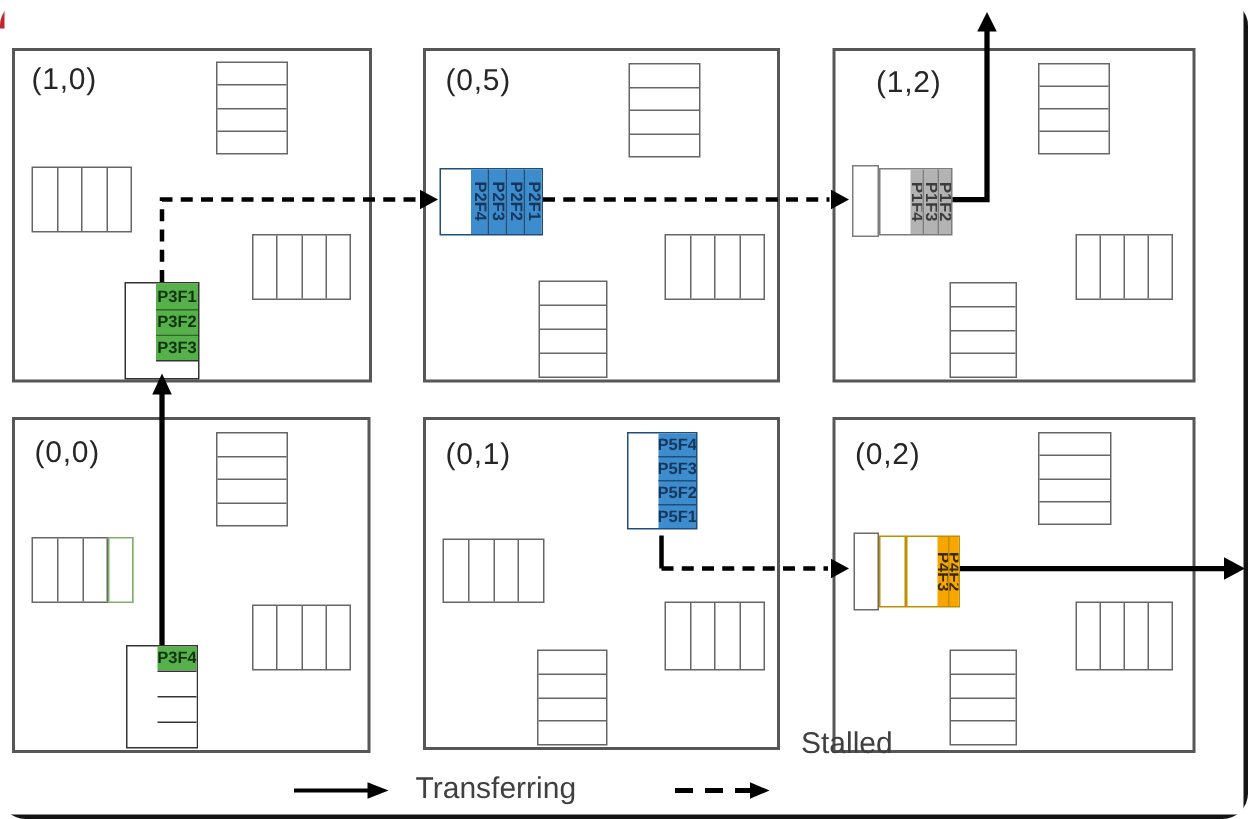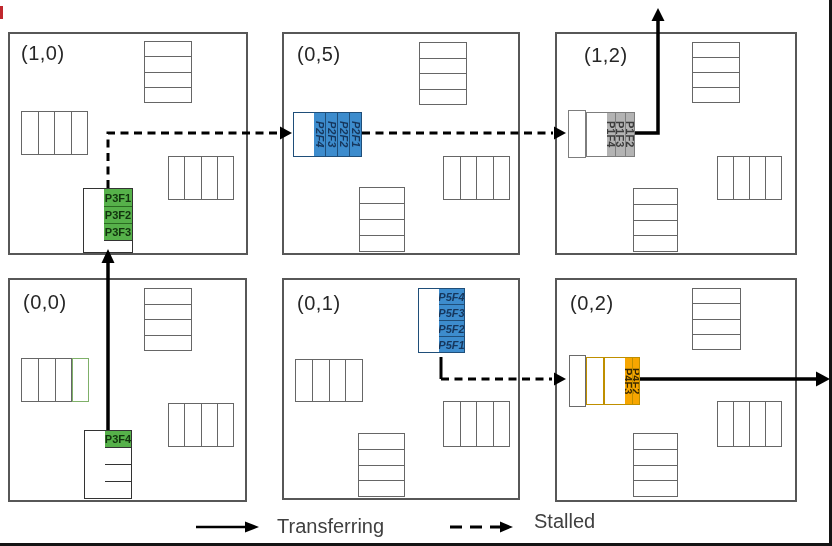--- a/index.html
+++ b/index.html
@@ -1,38 +1,39 @@
 <!DOCTYPE html>
 <html style="--green: #56b14a; --green-border: #2a6b21; --green-text: #11330d; --blue: #3d8ccd; --blue-border: #1f4e79; --blue-text: #16365c; --gray: #b3b3b3; --gray-border: #7d7d7d; --gray-text: #3c3c3c; --orange: #f7a600; --orange-border: #bf8f00; --orange-text: #3a2a00; --highlight-green: #7fb069; --accent-red: #c0272d;"><head>
 <meta charset="utf-8">
 <style>
   html,body{margin:0;padding:0;background:#fff;}
   #canvas{
     position:relative;width:832px;height:546px;background:#fff;overflow:hidden;
     font-family:"Liberation Sans",sans-serif;
+    border-radius:17px;
   }
   .tile{position:absolute;background:#fff;border:2px solid #575757;box-sizing:border-box;}
   .tile-label{position:absolute;font-size:20px;color:#262626;letter-spacing:0.5px;}
   .struct{position:absolute;background:#fff;border:1.5px solid #666;box-sizing:border-box;display:flex;}
   .rows{flex-direction:column;}
   .cols{flex-direction:row;}
   .struct i{flex:1;display:block;}
   .rows i + i{border-top:1.2px solid #666;}
   .cols i + i{border-left:1.2px solid #666;}
   .hl-cell{position:absolute;background:#fff;border:1.6px solid var(--highlight-green);box-sizing:border-box;}
   .queue{position:absolute;display:flex;box-sizing:border-box;border:1.2px solid #333;padding-left:20px;}
   .vq{flex-direction:column;}
   .hq{flex-direction:row;}
   .flit{
     display:flex;align-items:center;justify-content:center;box-sizing:border-box;
     font-size:11px;font-weight:bold;overflow:hidden;
   }
   .hq .flit{writing-mode:vertical-rl;}
   .q-green{border-color:#333;}
-  .q-blue{border-color:var(--blue-border);font-style:italic;}
+  .q-blue{border-color:var(--blue-border);}
   .q-gray{border-color:var(--gray-border);}
   .q-orange{border-color:var(--orange-border);}
   .flit.g{background:var(--green);color:var(--green-text);}
   .flit.b{background:var(--blue);color:var(--blue-text);}
   .flit.gy{background:var(--gray);color:var(--gray-text);}
   .flit.o{background:var(--orange);color:var(--orange-text);}
   .flit.empty{background:#fff;}
   .vq .flit + .flit{border-top:1px solid #333;}
   .q-green.vq .flit + .flit{border-top:1px solid var(--green-border);}
   .q-blue.vq .flit + .flit{border-top:1px solid var(--blue-border);}
@@ -241,18 +242,18 @@
     <path d="M640 379 L817 379" stroke="#000" stroke-width="3.5" fill="none"></path>
     <polygon points="830,379 816,371.5 816,386.5" fill="#000"></polygon>
 
     <path d="M196 527 L246 527" stroke="#000" stroke-width="2.6" fill="none"></path>
     <polygon points="259,527 245,521.5 245,532.5" fill="#000"></polygon>
     <path d="M450 527 L500 527" stroke="#000" stroke-width="3.2" fill="none" stroke-dasharray="12 8"></path>
     <polygon points="513,527 500,521.5 500,532.5" fill="#000"></polygon>
   </svg>
 
   <div class="legend-label" style="left:277px;top:515px">Transferring</div>
-  <div class="legend-label" style="left:534px;top:510px">Stalled</div>
+  <div class="legend-label" style="left:534px;top:485px">Stalled</div>
 
   <div class="edge-red"></div>
   <div class="edge-right"></div>
   <div class="edge-bottom"></div>
 </div>
 
 </body></html>

